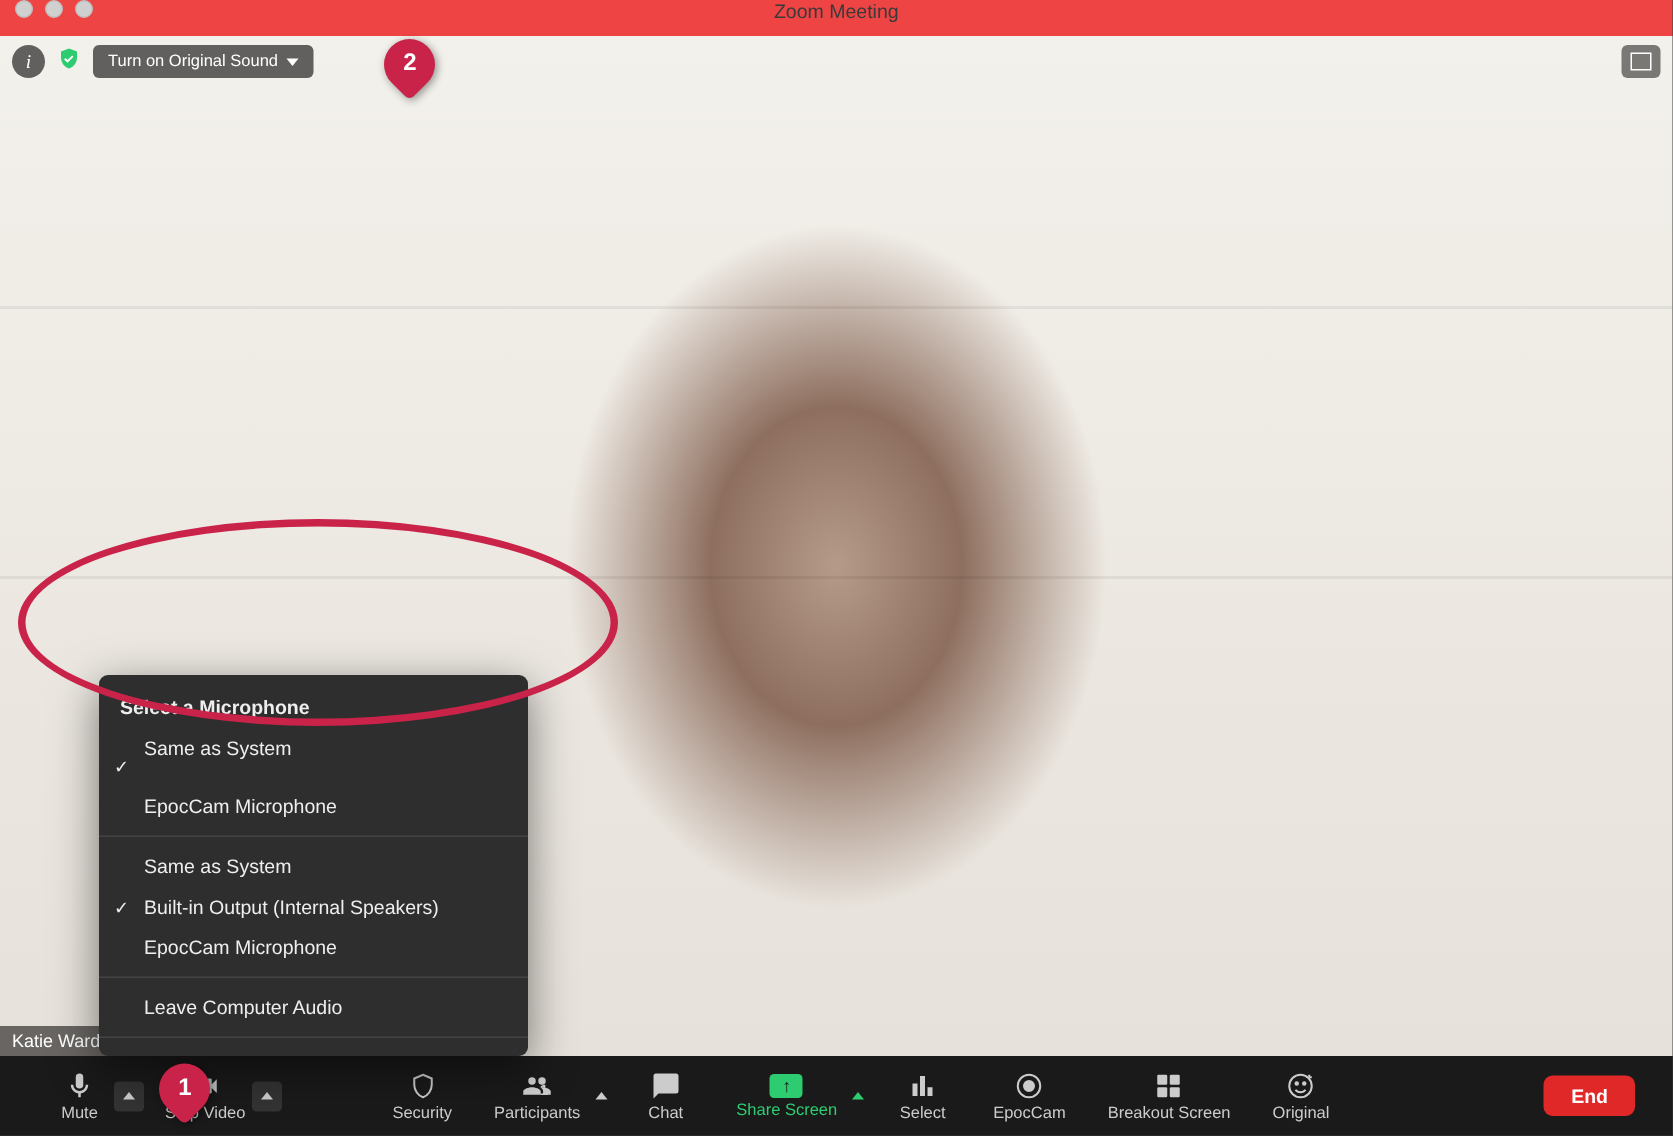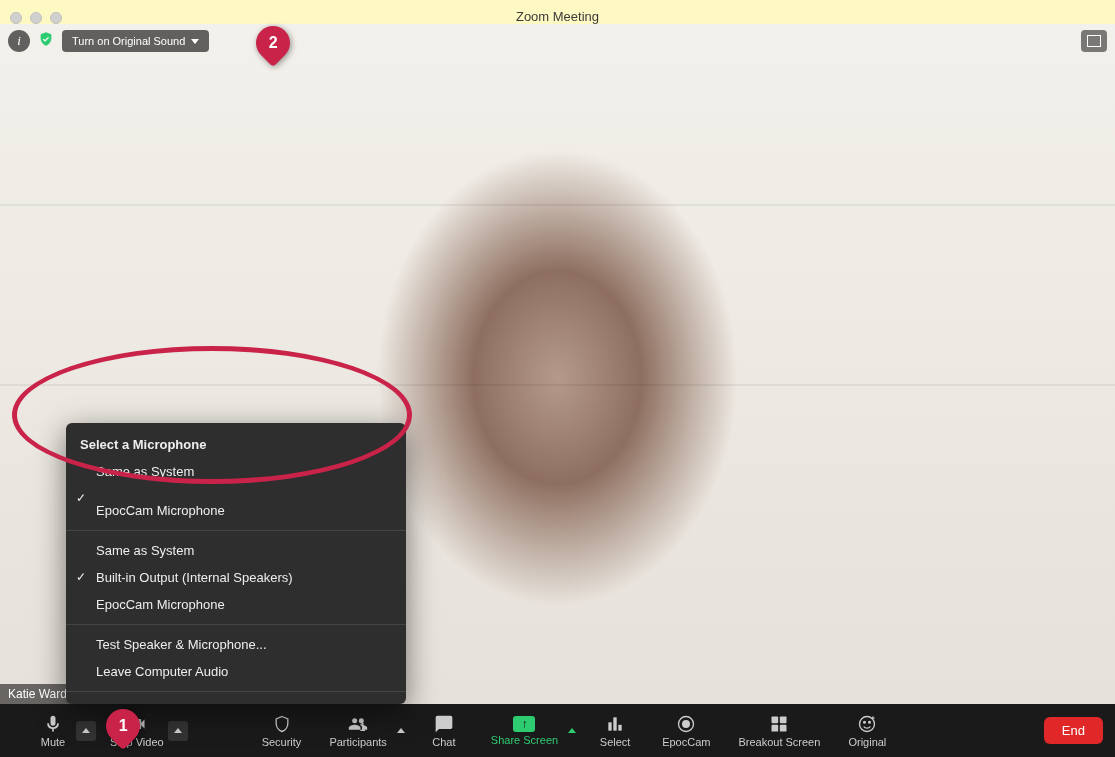--- a/index.html
+++ b/index.html
@@ -1,19 +1,19 @@
 <!DOCTYPE html>
 <html><head>
 <meta charset="utf-8">
 <style>
   * { box-sizing: border-box; margin: 0; padding: 0; font-family: -apple-system, BlinkMacSystemFont, "Segoe UI", Helvetica, Arial, sans-serif; }
   body { width: 1115px; height: 757px; background: #3a3a3a; overflow: hidden; position: relative; }
 
   
-  .mac-titlebar { height: 24px; background: #fef9c3; display: flex; align-items: flex-end; position: relative; }
+  .mac-titlebar { height: 24px; background: #ef4444; display: flex; align-items: flex-start; position: relative; }
   .traffic-lights { display: flex; gap: 8px; padding-left: 10px; }
   .traffic-light { width: 12px; height: 12px; border-radius: 50%; background: #d0d0d0; border: 1px solid #c0c0c0; }
   .mac-title { position: absolute; left: 50%; transform: translateX(-50%); font-size: 13px; color: #3a3a3a; }
 
   
   .top-bar { position: absolute; top: 24px; left: 0; right: 0; height: 34px; display: flex; align-items: center; padding: 0 8px; z-index: 5; }
   .top-bar-left { display: flex; align-items: center; gap: 8px; }
   .info-btn { width: 22px; height: 22px; border-radius: 50%; background: rgba(0,0,0,0.6); display: flex; align-items: center; justify-content: center; color: #fff; font-size: 13px; font-style: italic; font-family: serif; }
   .shield { color: #2ecc71; font-size: 16px; }
   .orig-sound { background: rgba(0,0,0,0.6); color: #fff; font-size: 11px; padding: 5px 10px; border-radius: 4px; display: flex; align-items: center; gap: 6px; }
@@ -25,37 +25,37 @@
   .video-area { position: absolute; top: 24px; left: 0; right: 0; bottom: 53px; background:
     radial-gradient(ellipse 300px 380px at 50% 52%, #b59a8a 0%, #8e6f5f 28%, transparent 60%),
     linear-gradient(180deg, #f3f1ec 0%, #eeeae4 40%, #e6e1da 100%);
     overflow: hidden; }
   .shelf-lines::before, .shelf-lines::after { content:""; position:absolute; left:0; right:0; height:2px; background:rgba(0,0,0,0.06); }
   .shelf-lines::before { top: 180px; }
   .shelf-lines::after { top: 360px; }
   .participant-name { position: absolute; left: 0; bottom: 0; background: rgba(0,0,0,0.55); color: #fff; font-size: 12px; padding: 3px 8px; }
 
   
-  .audio-menu { position: absolute; left: 66px; bottom: 53px; width: 340px; background: #2e2e2e; border-radius: 6px; box-shadow: 0 8px 30px rgba(0,0,0,0.5); padding: 6px 0; z-index: 10; color: #eee; }
+  .audio-menu { position: absolute; left: 66px; bottom: 53px; width: 286px; background: #2e2e2e; border-radius: 6px; box-shadow: 0 8px 30px rgba(0,0,0,0.5); padding: 6px 0; z-index: 10; color: #eee; }
   .menu-header { font-size: 13px; font-weight: 600; padding: 8px 14px 6px; }
-  .menu-item { display: flex; align-items: flex-start; font-size: 13px; padding: 6px 14px 6px 30px; position: relative; cursor: default; }
+  .menu-item { display: flex; align-items: flex-end; font-size: 13px; padding: 6px 14px 6px 30px; position: relative; cursor: default; }
   .menu-item .check { position: absolute; left: 10px; font-size: 12px; }
   .menu-sep { height: 1px; background: #444; margin: 6px 0; }
 
   
   .toolbar { position: absolute; left: 0; right: 0; bottom: 0; height: 53px; background: #1a1a1a; display: flex; align-items: center; z-index: 4; }
   .tb-group { display: flex; height: 100%; margin-left: 20px; }
   .tb-btn { display: flex; flex-direction: column; align-items: center; justify-content: center; color: #ccc; font-size: 11px; padding: 0 14px; gap: 2px; position: relative; min-width: 66px; }
   .tb-btn svg, .tb-btn .ico { width: 22px; height: 20px; }
   .tb-caret { width: 20px; display:flex; align-items:center; justify-content:center; color:#ccc; background: #333; border-radius:3px; height:20px; margin-left:-10px; align-self:center; }
   .tb-caret .chev-up { width:0;height:0;border-left:4px solid transparent;border-right:4px solid transparent;border-bottom:5px solid #ccc; }
   .share-btn .share-box { width:22px;height:16px;background:#2ecc71;border-radius:3px;display:flex;align-items:center;justify-content:center;color:#111;font-weight:bold;font-size:12px;}
   .share-btn { color:#2ecc71; }
   .share-caret .chev-up { border-bottom-color:#2ecc71; }
-  .end-btn { margin-left:auto; margin-right:12px; background:#e02828; color:#fff; font-size:13px; font-weight:400; padding:6px 18px; border-radius:6px; }
+  .end-btn { margin-left:auto; margin-right:25px; background:#e02828; color:#fff; font-size:13px; font-weight:700; padding:6px 18px; border-radius:6px; }
 
   
   .callout { position:absolute; width:34px; height:34px; background:#c9234a; border-radius:50% 50% 50% 4px; transform: rotate(-45deg); display:flex; align-items:center; justify-content:center; z-index:20; box-shadow: 0 2px 6px rgba(0,0,0,0.4); }
   .callout span { transform: rotate(45deg); color:#fff; font-weight:700; font-size:16px; }
   .annot-ellipse { position:absolute; border:5px solid #c9234a; border-radius:50%; z-index:15; pointer-events:none; }
 </style>
 </head>
 <body>
 
 <div class="mac-titlebar">
@@ -107,23 +107,20 @@
     </div>
   <div class="menu-item">
       <span class="check">✓</span>
       <span>Built-in Output (Internal Speakers)</span>
     </div>
   <div class="menu-item">
       <span>EpocCam Microphone</span>
     </div>
   <div class="menu-sep"></div>
   <div class="menu-item">
-      <span>Test Speaker &amp; Microphone...</span>
-    </div>
-  <div class="menu-item">
       <span>Leave Computer Audio</span>
     </div>
   <div class="menu-sep"></div>
 </div>
 
 <div class="toolbar">
   <div class="tb-group">
     <div class="tb-btn">
       <svg viewBox="0 0 24 24" fill="#ccc">
           <path d="M12 14a3 3 0 0 0 3-3V5a3 3 0 1 0-6 0v6a3 3 0 0 0 3 3zm5-3a5 5 0 0 1-10 0H5a7 7 0 0 0 6 6.92V21h2v-3.08A7 7 0 0 0 19 11h-2z"></path>

